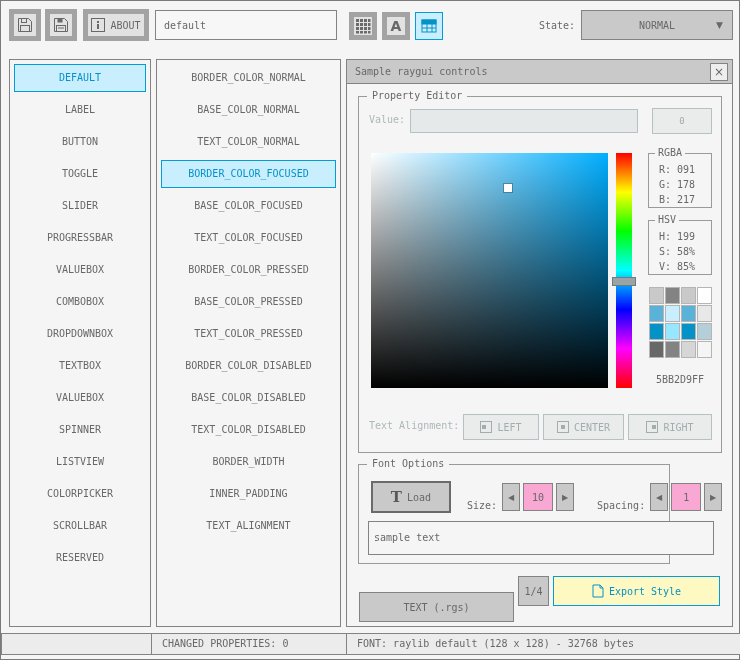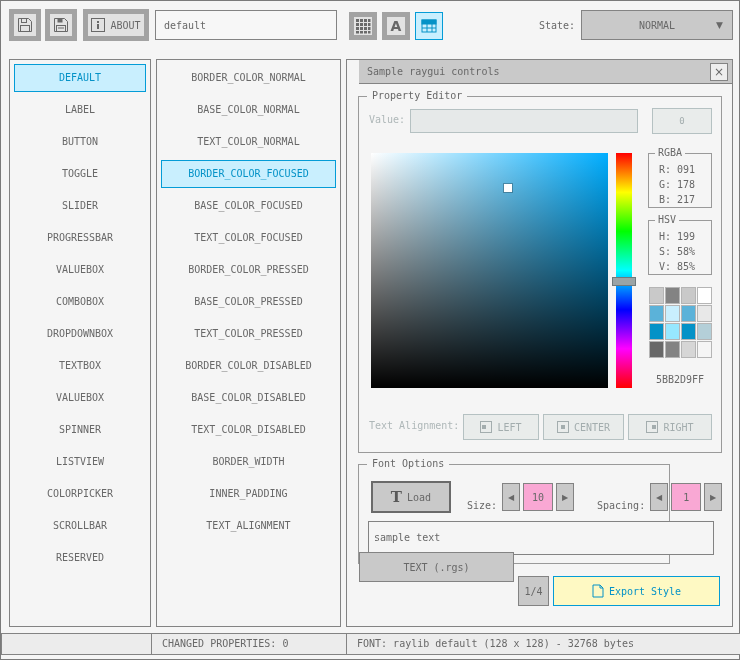--- a/index.html
+++ b/index.html
@@ -39,21 +39,21 @@
   
   .list { position:absolute; top:58px; height:568px; border:1px solid #838383;
     background:#f5f5f5; padding-top:4px; overflow:hidden; }
   .list .item { width:calc(100% - 8px); margin:0 4px 4px 4px; height:28px;
     line-height:28px; text-align:center; color:#686868; white-space:nowrap; }
   .list .item.selected { background:#c9effe; border:1px solid #049cd7; color:#0492c7; line-height:26px; }
 
   
   .panel { position:absolute; left:345px; top:58px; width:387px; height:568px;
     border:1px solid #838383; background:#f5f5f5; }
-  .panel-titlebar { position:absolute; left:12px; top:0; right:0; height:24px;
+  .panel-titlebar { position:absolute; left:0; top:0; right:0; height:24px;
     background:#c9c9c9; border-bottom:1px solid #838383; display:flex; align-items:center; padding:0 8px; }
   .close-btn { position:absolute; right:4px; top:3px; width:18px; height:18px;
     border:1px solid #838383; background:#eeeeee; display:flex; align-items:center; justify-content:center;
     font-family:"DejaVu Sans", sans-serif; font-size:12px; color:#686868; }
 
   .group { position:absolute; border:1px solid #9a9a9a; }
   .group-label { position:absolute; top:-7px; left:8px; background:#f5f5f5; padding:0 5px; color:#686868; white-space:nowrap; }
 
   .mini-group { position:absolute; border:1px solid #9a9a9a; }
   .mini-group .rows { padding:8px 0 0 10px; line-height:15px; white-space:nowrap; }
@@ -344,21 +344,21 @@
         <div class="arrow-btn">
           <span>▶</span>
         </div>
       </div>
 
       <div class="sample-box">
         <span>sample text</span>
       </div>
     </div>
 
-    <div class="btn" style="left:12px;top:492px;width:155px;height:30px;">
+    <div class="btn" style="left:12px;top:532px;width:155px;height:30px;">
       <span>TEXT (.rgs)</span>
     </div>
     <div class="btn" style="left:171px;top:516px;width:31px;height:30px;">
       <span>1/4</span>
     </div>
     <div class="btn accent-btn" style="left:206px;top:516px;width:167px;height:30px;">
       <span class="icon" style="color:#0492c7;">
         <svg width="12" height="14" viewBox="0 0 12 14">
           <path d="M1 1 h7 l3 3 v9 h-10 z" fill="none" stroke="currentColor"></path>
           <path d="M8 1 v3 h3" fill="none" stroke="currentColor"></path>

